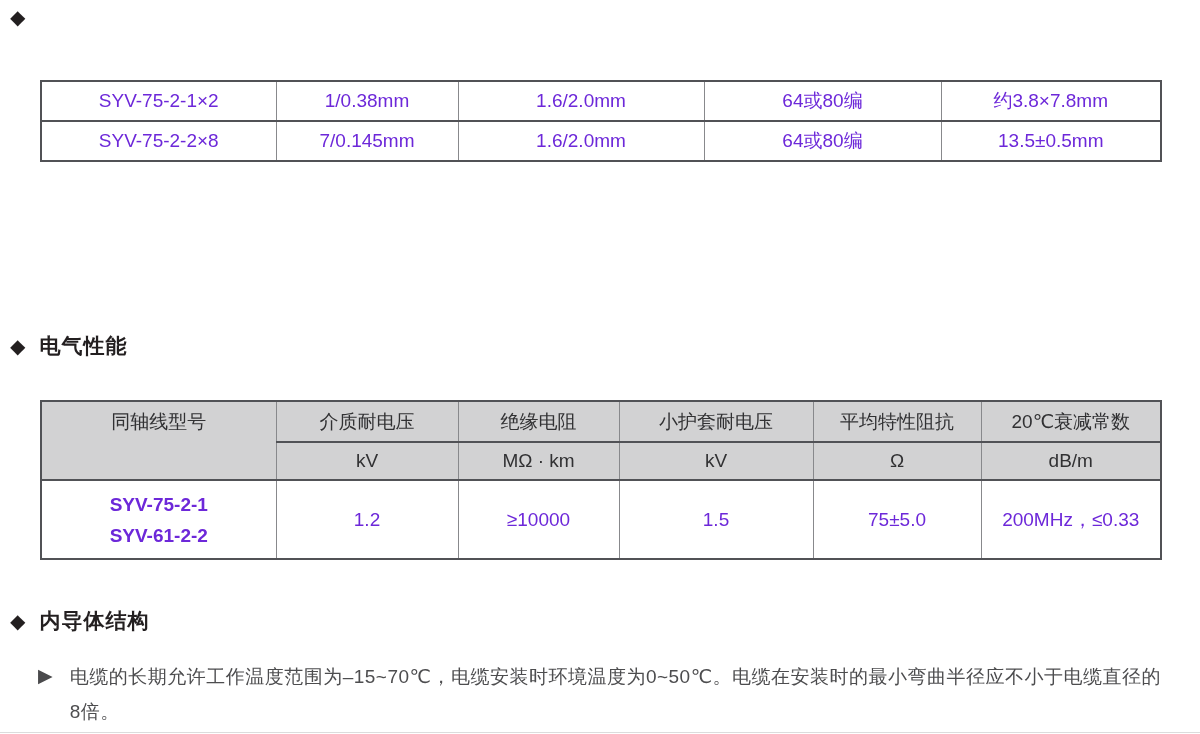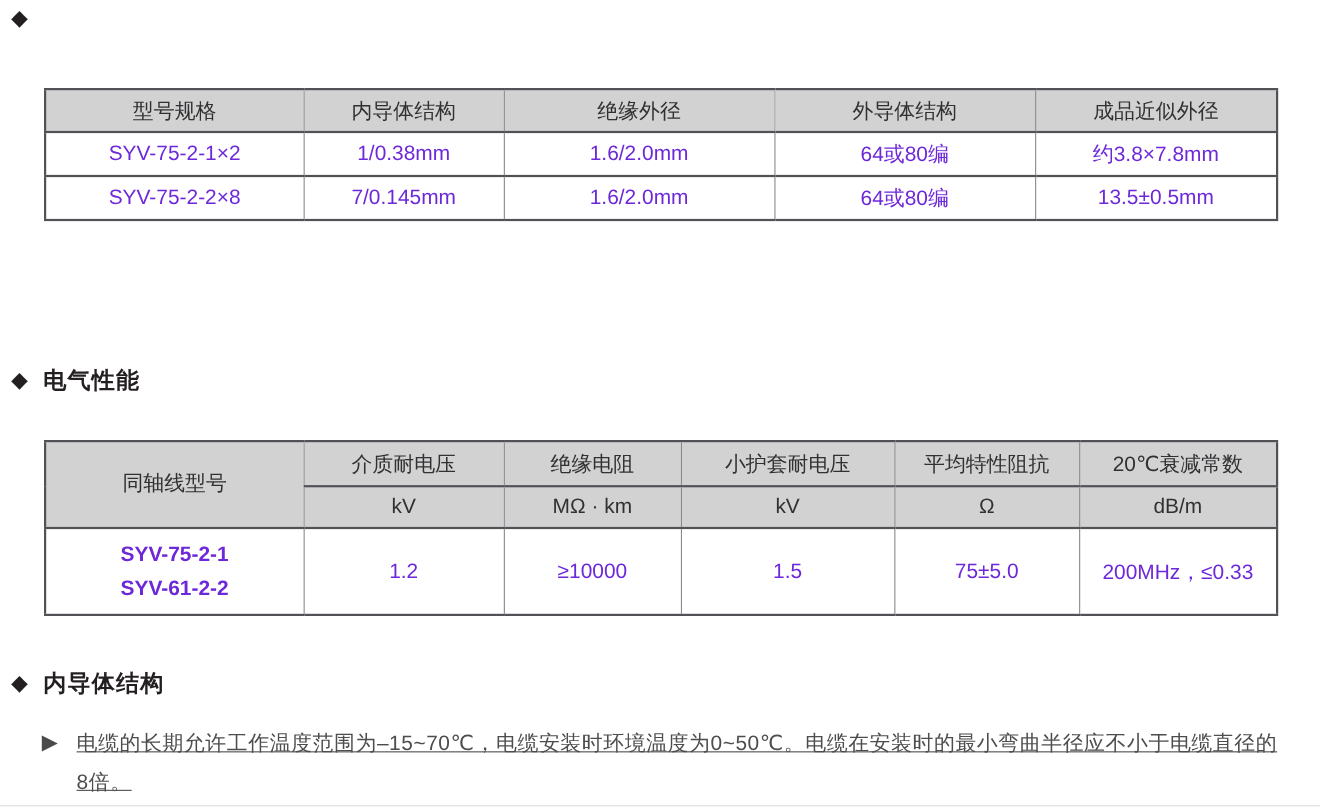--- a/index.html
+++ b/index.html
@@ -70,21 +70,21 @@
 
   #table1 th { height: 37px; }
   #table1 td { height: 38px; }
 
   #table2 tr.hdr-top  th { height: 39px; }
   #table2 tr.hdr-unit th { height: 36px; }
   #table2 tr.data-row td { height: 77px; }
 
   #table2 th.corner {
     vertical-align: top;
-    padding-top: 24px;
+    padding-top: 7px;
   }
   .model-lines { line-height: 31px; font-weight: bold; }
   td.attenuation {
     text-align: left;
     padding-left: 7px;
   }
 
   
   #usage-item {
     position: absolute;
@@ -99,21 +99,20 @@
     line-height: 34px;
     margin-right: 17px;
     flex: 0 0 auto;
   }
   .usage-text {
     color: #4d4d4f;
     font-size: 19px;
     line-height: 35px;
     width: 1104px;
     letter-spacing: 0.5px;
-    text-decoration: underline;
   }
 
   .bottom-hairline {
     position: absolute;
     left: 0;
     bottom: 1px;
     width: 1200px;
     border-top: 1px solid #dcdcdc;
   }
 </style>
@@ -128,27 +127,20 @@
 
   <table class="spec" id="table1">
     <colgroup>
       <col style="width:235px">
         <col style="width:182px">
         <col style="width:246px">
         <col style="width:237px">
         <col style="width:220px">
     </colgroup>
     <tbody>
-        <tr>
-      <th>型号规格</th>
-      <th>内导体结构</th>
-      <th>绝缘外径</th>
-      <th>外导体结构</th>
-      <th>成品近似外径</th>
-    </tr>
     <tr>
       <td>SYV-75-2-1×2</td>
       <td>1/0.38mm</td>
       <td>1.6/2.0mm</td>
       <td>64或80编</td>
       <td>约3.8×7.8mm</td>
     </tr>
     <tr>
       <td>SYV-75-2-2×8</td>
       <td>7/0.145mm</td>

